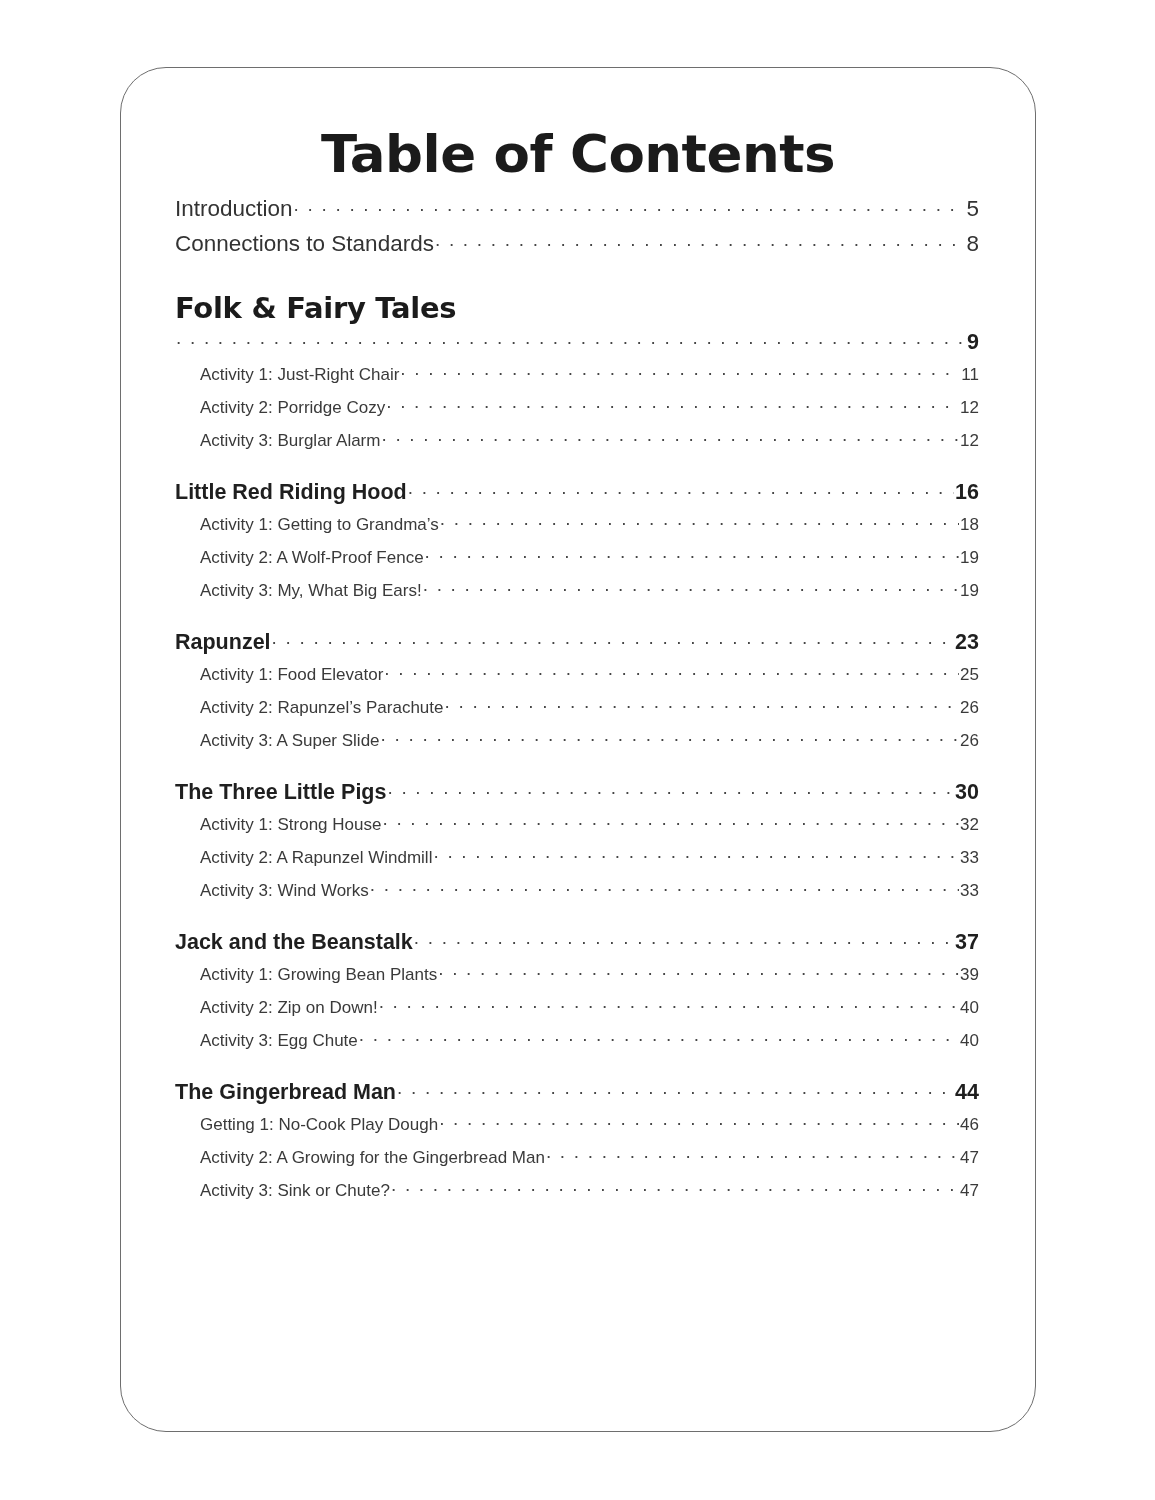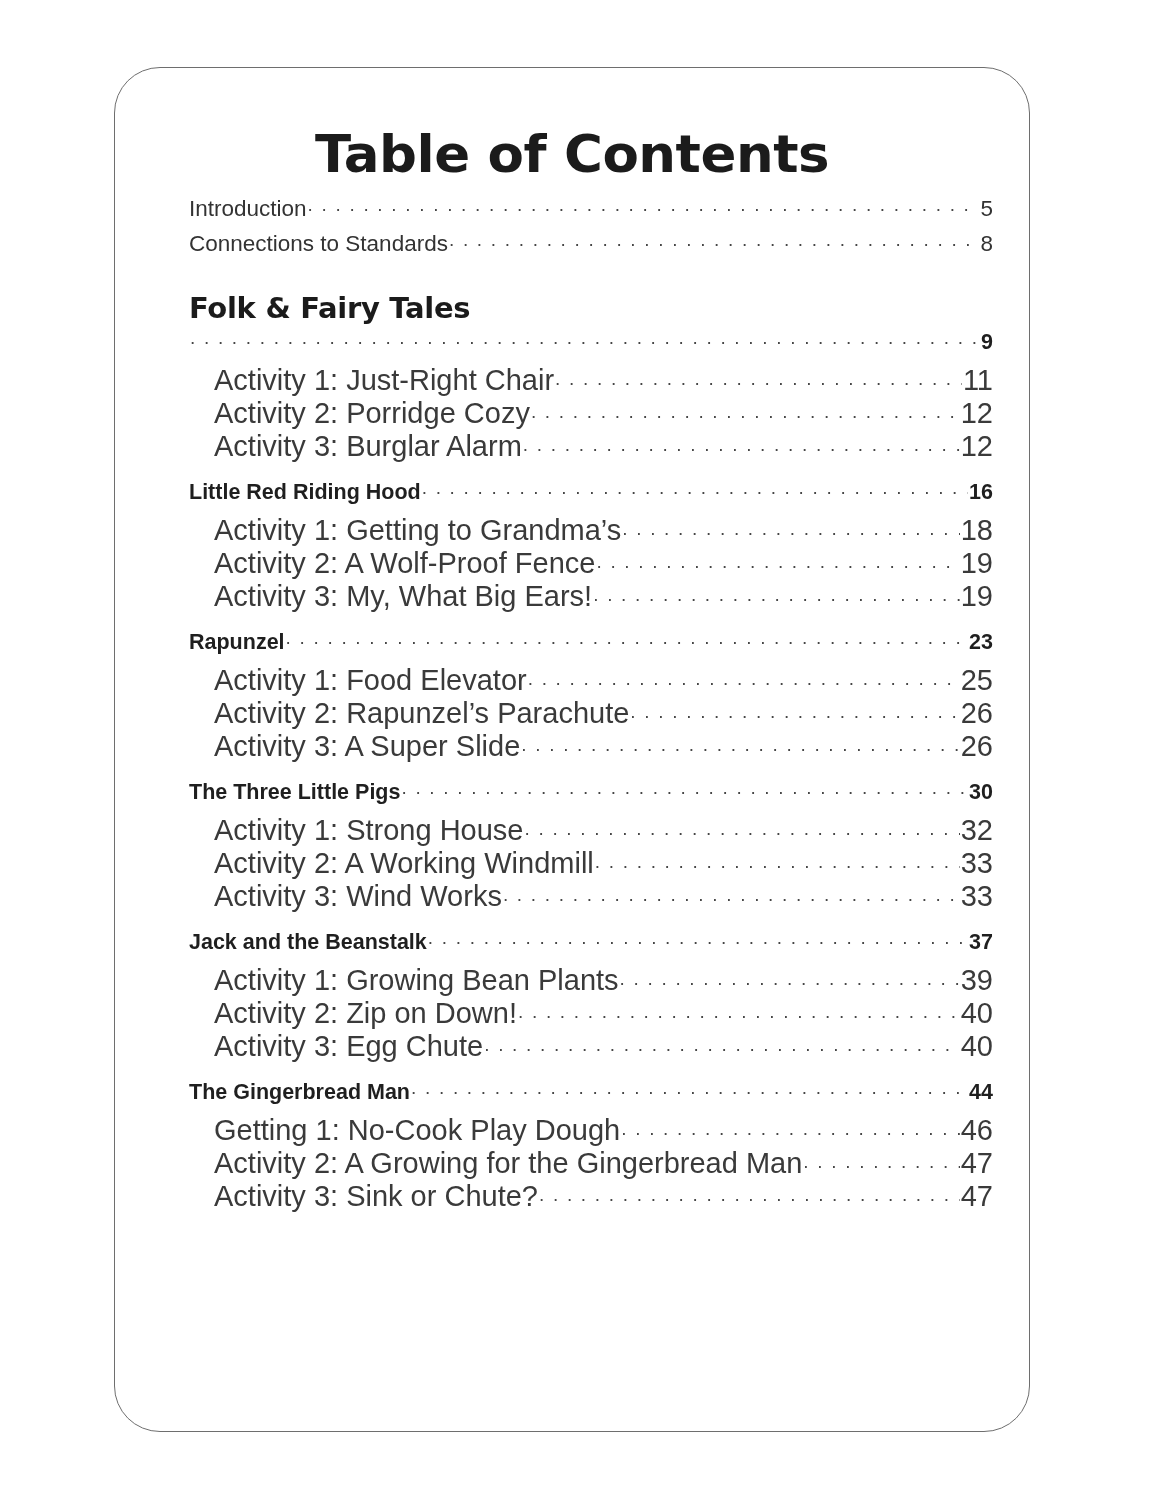--- a/index.html
+++ b/index.html
@@ -13,21 +13,21 @@
     width: 1155px;
     height: 1500px;
     font-family: "Liberation Sans", sans-serif;
     position: relative;
     overflow: hidden;
   }
 
   
   #page-card {
     position: absolute;
-    left: 114px;
+    left: 120px;
     top: 67px;
     width: 916px;
     height: 1365px;
     border: 1.6px solid #6e6e6e;
     border-radius: 46px;
     background: #ffffff;
   }
 
   
   #doc-title {
@@ -44,21 +44,20 @@
     line-height: 1;
     transform: scaleX(1.02);
   }
 
   
   #toc-body {
     position: absolute;
     left: 54px;   
     top: 128px;   
     width: 804px; 
-    margin-left: 20px;
   }
 
   
   .toc-row {
     display: flex;
     align-items: baseline;
     width: 100%;
     height: 33px;
     white-space: nowrap;
   }
@@ -108,21 +107,21 @@
     color: #1f1f1f;
   }
 
   
   .row-activity {
     height: 33px;
     padding-left: 25px;
   }
   .row-activity .toc-label,
   .row-activity .toc-page {
-    font-size: 29px;
+    font-size: 17px;
     font-weight: 400;
     color: #3a3a3a;
   }
 
   
   .section-heading {
     font-family: "DejaVu Sans", sans-serif;
     font-weight: 700;
     font-size: 29px;
     color: #1b1b1b;
@@ -223,21 +222,21 @@
         <span class="toc-label">The Three Little Pigs</span>
         <span class="toc-dots"></span>
         <span class="toc-page">30</span>
       </div>
       <div class="toc-row row-activity">
         <span class="toc-label">Activity 1: Strong House</span>
         <span class="toc-dots"></span>
         <span class="toc-page">32</span>
       </div>
       <div class="toc-row row-activity">
-        <span class="toc-label">Activity 2: A Working Windmill</span>
+        <span class="toc-label">Activity 2: A Rapunzel Windmill</span>
         <span class="toc-dots"></span>
         <span class="toc-page">33</span>
       </div>
       <div class="toc-row row-activity">
         <span class="toc-label">Activity 3: Wind Works</span>
         <span class="toc-dots"></span>
         <span class="toc-page">33</span>
       </div>
       <div class="group-gap"></div>
       <div class="toc-row row-story">

